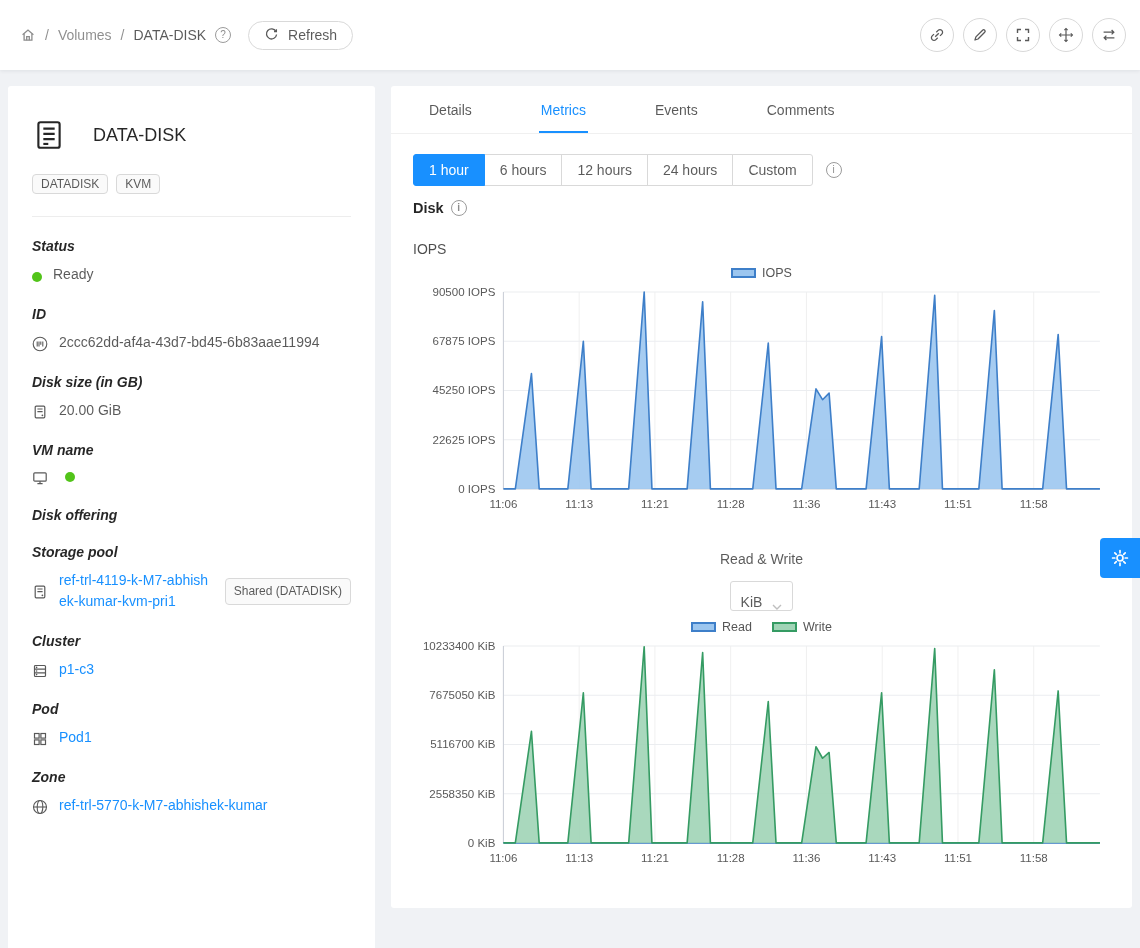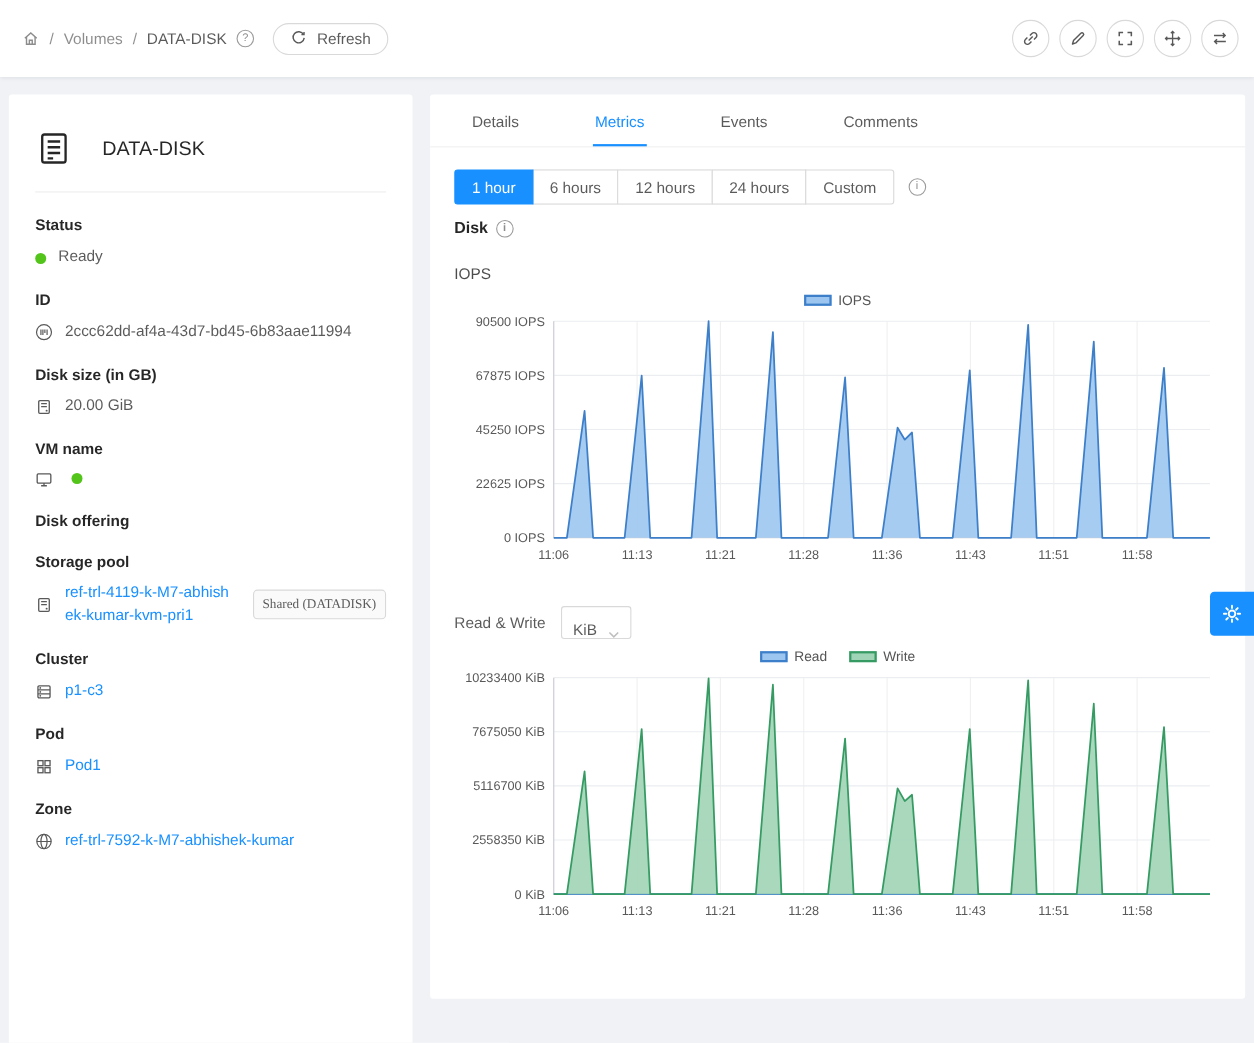--- a/index.html
+++ b/index.html
@@ -26,29 +26,29 @@
   .left-card{width:367px;flex-shrink:0;padding:24px;height:1120px;}
   .right-card{flex:1;height:822px;overflow:hidden;}
   
   .vol-head{display:flex;align-items:center;margin-top:8px;}
   .vol-head .vicon{margin-right:27px;color:#262626;}
   .vol-title{font-size:18px;color:rgba(0,0,0,.85);}
   .chips{margin-top:22px;display:flex;gap:8px;}
   .chip{font-size:12px;padding:2px 8px;color:rgba(0,0,0,.65);background:#fafafa;border:1px solid #d9d9d9;border-radius:4px;white-space:nowrap;}
   .divider{height:1px;background:#ededed;margin:22px 0 21px;}
   .field{margin-bottom:21px;}
-  .field-label{font-weight:bold;color:rgba(0,0,0,.85);margin-bottom:10px;}
+  .field-label{font-weight:bold;color:rgba(0,0,0,.85);margin-bottom:10px;font-style:italic;}
   .field-value{display:flex;gap:11px;align-items:center;line-height:21px;color:rgba(0,0,0,.65);}
   .field-value .ficon{flex-shrink:0;margin-top:2px;color:#595959;}
   .dot{width:10px;height:10px;border-radius:50%;flex-shrink:0;}
   .dot.inline{margin-top:5px;}
   .blue-link{color:#1890ff;cursor:pointer;word-break:break-all;}
   .grow{flex:1;min-width:0;}
   .vm-dot{align-self:center;margin-left:6px;}
-  .field-chip{flex-shrink:0;align-self:center;margin-left:4px;font-family:Liberation Serif, serif;}
+  .field-chip{flex-shrink:0;align-self:center;margin-left:4px;}
   
   .tabs{display:flex;gap:65px;border-bottom:1px solid #f0f0f0;padding:0 24px 0 36px;}
   .tab{padding:16px 2px 13px;cursor:pointer;color:rgba(0,0,0,.65);border-bottom:2px solid transparent;}
   .tab.active{color:#1890ff;border-bottom-color:#1890ff;}
   .metrics-body{padding:20px 22px 24px;}
   .range-row{display:flex;align-items:center;}
   .rgroup{display:inline-flex;}
   .rbtn{height:32px;padding:0 15px;border:1px solid #d9d9d9;background:#fff;color:rgba(0,0,0,.65);
     display:inline-flex;align-items:center;cursor:pointer;font-size:14px;font-family:inherit;margin-left:-1px;text-align:right;}
   .rbtn:first-child{border-radius:3px 0 0 3px;margin-left:0;}
@@ -56,21 +56,21 @@
   .rbtn.active{background:#1890ff;border-color:#1890ff;color:#fff;position:relative;z-index:1;}
   .info-after{margin-left:13px;}
   .section-title{margin-top:14px;display:flex;align-items:center;gap:7px;font-weight:bold;color:rgba(0,0,0,.85);font-size:14.5px;}
   .chart-sub{margin-top:25px;color:rgba(0,0,0,.7);}
   .legend{display:flex;justify-content:center;align-items:center;gap:20px;margin-top:9px;font-size:12.5px;color:#555;}
   .legend-item{display:inline-flex;align-items:center;cursor:pointer;}
   .swatch{width:25px;height:10px;border:2px solid;display:inline-block;margin-right:6px;background:#ccc;}
   .chart{margin-top:2px;}
   .chart-svg{width:100%;height:auto;}
   .chart-svg text{font-size:11.5px;fill:#595959;font-family:"Liberation Sans",sans-serif;}
-  .rw-row{margin-top:34px;display:flex;align-items:center;gap:14px;}
+  .rw-row{margin-top:34px;display:flex;align-items:center;gap:14px;flex-direction:column;}
   .select{height:30px;min-width:62px;border:1px solid #d9d9d9;border-radius:3px;background:#fff;display:inline-flex;
     align-items:flex-end;gap:10px;padding:0 10px;color:rgba(0,0,0,.65);cursor:pointer;}
   .select .chev{color:#bfbfbf;display:inline-flex;}
   
   .gear-float{position:absolute;top:538px;right:0;width:40px;height:40px;background:#1890ff;border-radius:4px 0 0 4px;
     display:flex;align-items:center;justify-content:center;cursor:pointer;z-index:10;border:none;}
 </style>
 </head>
 <body>
 
@@ -148,20 +148,24 @@
       <span class="vicon">
         <svg viewBox="0 0 24 24" fill="none" stroke="currentColor" stroke-width="1.5" width="34" height="34">
           <rect x="4.5" y="3" width="15" height="18" rx="1.5"></rect>
             <path d="M8 7.5h8M8 11.2h8M8 14.9h8"></path>
             <path d="M8 18.3h3.5"></path>
         </svg>
       </span>
       <span class="vol-title">DATA-DISK</span>
     </div>
 
+    <div class="chips">
+      <span class="chip">DATADISK</span>
+      <span class="chip">KVM</span>
+    </div>
 
     <div class="divider"></div>
 
     <div class="field">
       <div class="field-label">Status</div>
       <div class="field-value">
         <span class="dot inline" style="background:#52c41a"></span>
         <span>Ready</span>
       </div>
     </div>
@@ -257,21 +261,21 @@
     <div class="field">
       <div class="field-label">Zone</div>
       <div class="field-value">
         <span class="ficon">
           <svg viewBox="0 0 16 16" fill="none" stroke="currentColor" stroke-width="1.1" width="16" height="16">
             <circle cx="8" cy="8" r="6.5"></circle>
               <ellipse cx="8" cy="8" rx="2.8" ry="6.5"></ellipse>
               <path d="M1.5 8h13"></path>
           </svg>
         </span>
-        <span class="blue-link">ref-trl-7592-k-M7-abhishek-kumar</span>
+        <span class="blue-link">ref-trl-5770-k-M7-abhishek-kumar</span>
       </div>
     </div>
 
   </aside>
 
   <main class="card right-card">
     <nav class="tabs">
       <span class="tab">Details</span>
       <span class="tab active">Metrics</span>
       <span class="tab">Events</span>

